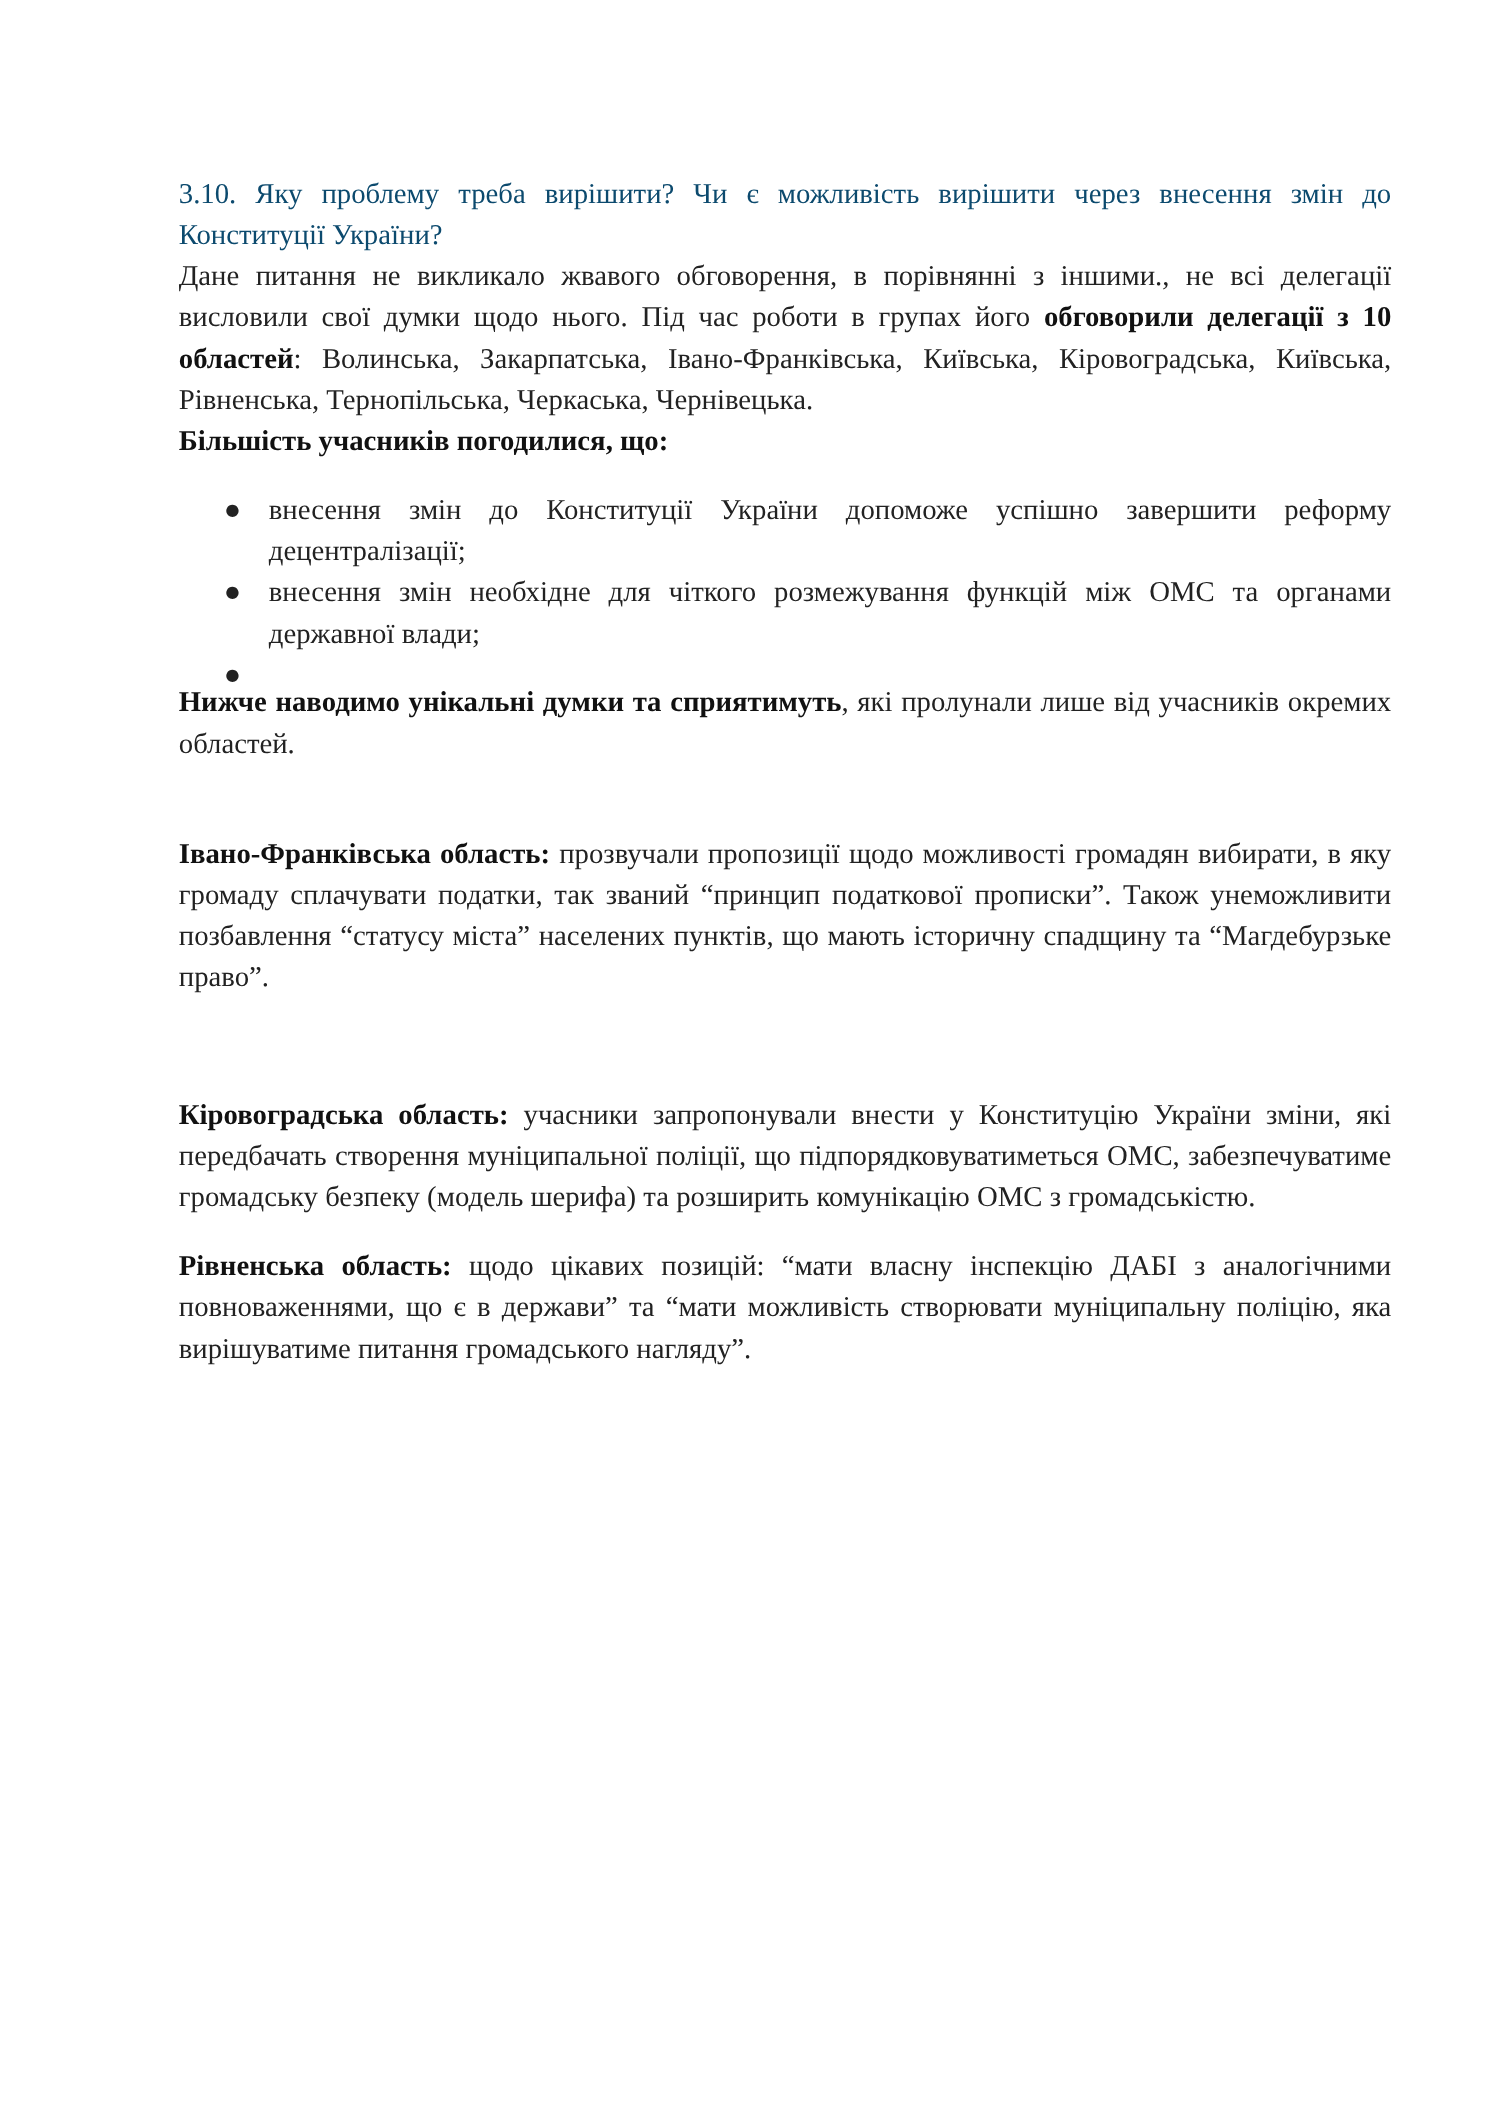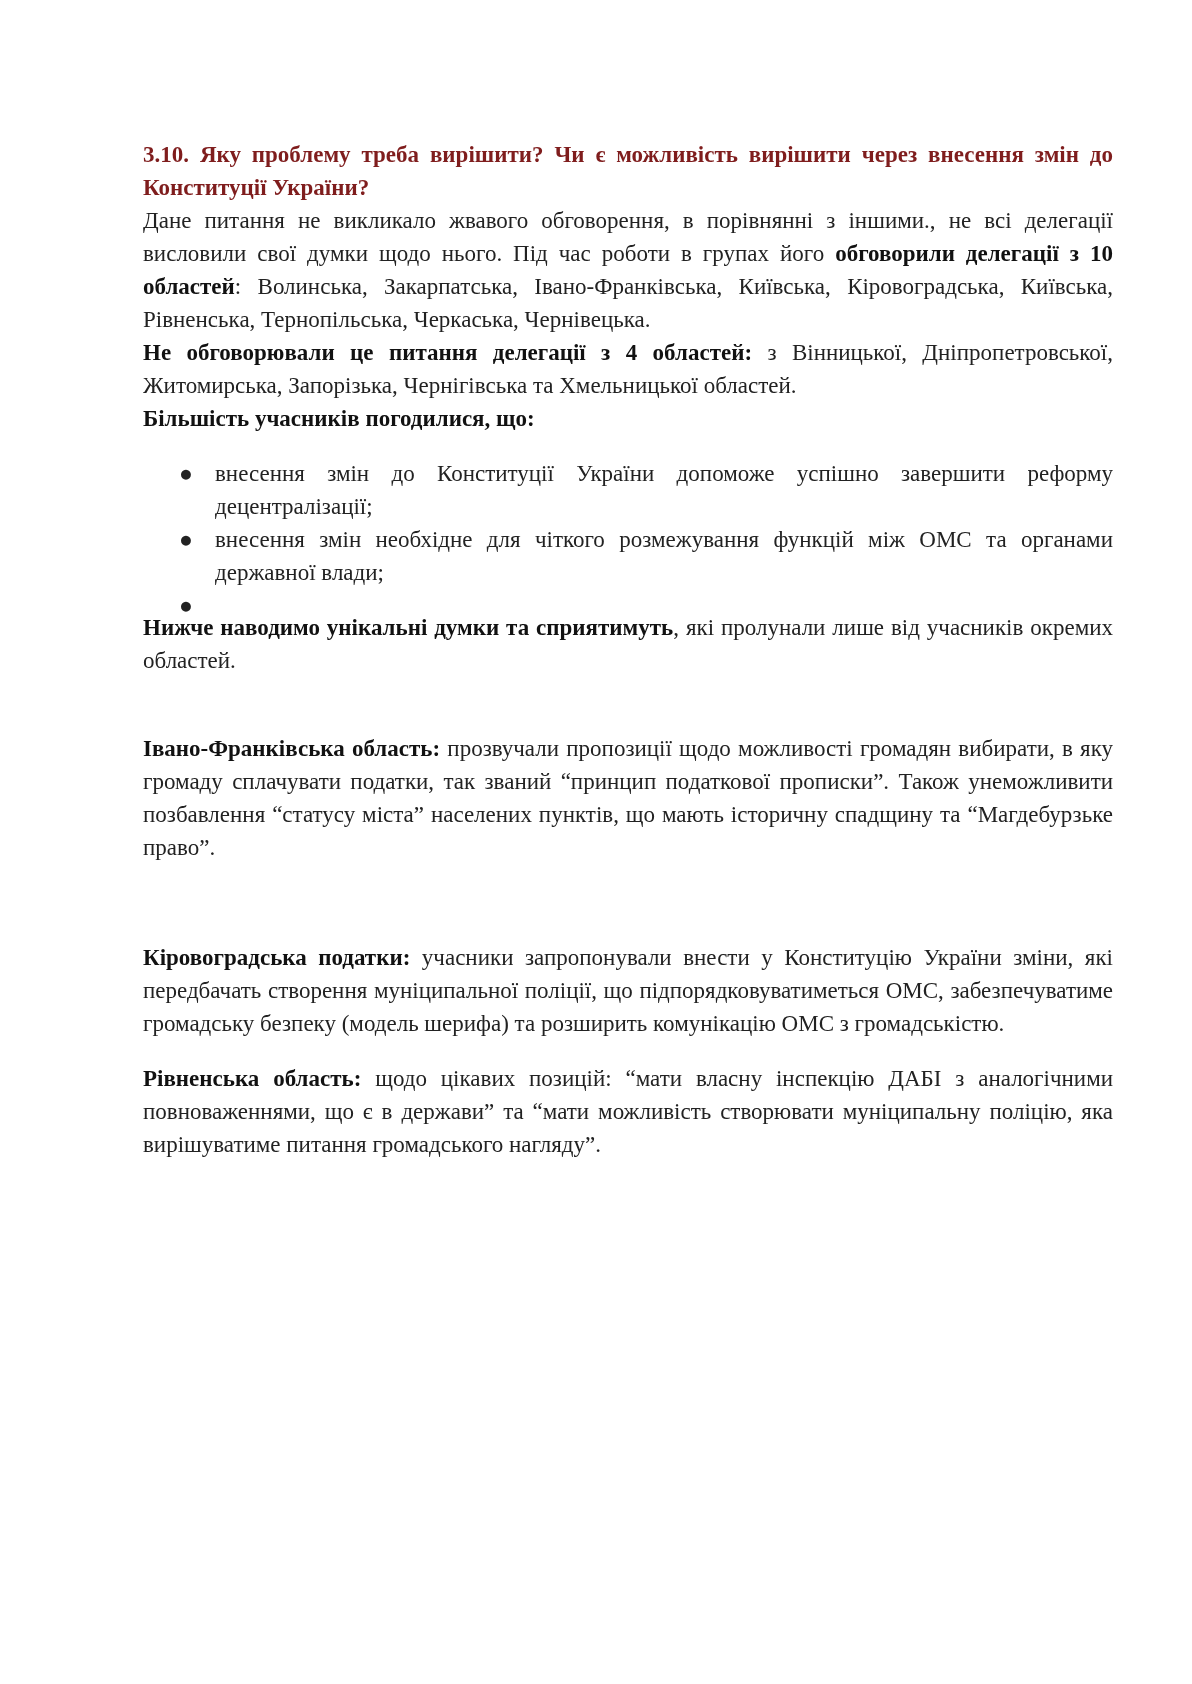--- a/index.html
+++ b/index.html
@@ -5,36 +5,35 @@
   html, body { margin: 0; padding: 0; background: #ffffff; }
   body { width: 1192px; height: 1684px; position: relative; overflow: hidden; }
   .page {
     position: absolute; left: 143px; top: 138px; width: 970px;
     font-family: "Liberation Serif", "DejaVu Serif", serif;
     font-size: 23px; line-height: 33px; color: #222222;
     text-align: justify;
   }
   .page p { margin: 0; }
   b { font-weight: bold; color: #111111; }
-  .heading { font-weight: bold; color: #7f1d1d; }
+  .heading { font-weight: normal; color: #0c4a6e; }
   ul { margin: 22px 0 22px 0; padding-left: 72px; list-style: none; }
   ul li { position: relative; margin: 0; }
   ul li .bullet { position: absolute; left: -36px; top: 0; }
   .gap-s { height: 22px; }
   .gap-l { height: 33px; }
 </style>
 </head>
 <body>
 
 <div class="page">
   <p class="heading">3.10. Яку проблему треба вирішити? Чи є можливість вирішити через внесення змін до Конституції України?</p>
 
   <p><span>Дане питання не викликало жвавого обговорення, в порівнянні з іншими., не всі делегації висловили свої думки щодо нього. Під час роботи в групах його </span><b>обговорили делегації з 10 областей</b><span>: Волинська, Закарпатська, Івано-Франківська, Київська, Кіровоградська, Київська, Рівненська, Тернопільська, Черкаська, Чернівецька.</span></p>
 
-  <p><b>Не обговорювали це питання делегації з 4 областей:</b><span> з Вінницької, Дніпропетровської, Житомирська, Запорізька, Чернігівська та Хмельницької областей.</span></p>
 
   <p><b>Більшість учасників погодилися, що:</b></p>
 
   <ul>
     <li><span class="bullet">●</span><span>внесення змін до Конституції України допоможе успішно завершити реформу децентралізації;</span></li>
     <li><span class="bullet">●</span><span>внесення змін необхідне для чіткого розмежування функцій між ОМС та органами державної влади;</span></li>
     <li><span class="bullet">●</span></li>
   </ul>
 
   <p><b>Нижче наводимо унікальні думки та сприятимуть</b><span>, які пролунали лише від учасників окремих областей.</span></p>
@@ -44,18 +43,18 @@
 
 
   <p><b>Івано-Франківська область:</b><span> прозвучали пропозиції щодо можливості громадян вибирати, в яку громаду сплачувати податки, так званий “принцип податкової прописки”. Також унеможливити позбавлення “статусу міста” населених пунктів, що мають історичну спадщину та “Магдебурзьке право”.</span></p>
 
   <div class="gap-s"></div>
 
 
   <div class="gap-l"></div>
   <div class="gap-s"></div>
 
-  <p><b>Кіровоградська податки:</b><span> учасники запропонували внести у Конституцію України зміни, які передбачать створення муніципальної поліції, що підпорядковуватиметься ОМС, забезпечуватиме громадську безпеку (модель шерифа) та розширить комунікацію ОМС з громадськістю.</span></p>
+  <p><b>Кіровоградська область:</b><span> учасники запропонували внести у Конституцію України зміни, які передбачать створення муніципальної поліції, що підпорядковуватиметься ОМС, забезпечуватиме громадську безпеку (модель шерифа) та розширить комунікацію ОМС з громадськістю.</span></p>
 
   <div class="gap-s"></div>
 
   <p><b>Рівненська область:</b><span> щодо цікавих позицій: “мати власну інспекцію ДАБІ з аналогічними повноваженнями, що є в держави” та “мати можливість створювати муніципальну поліцію, яка вирішуватиме питання громадського нагляду”.</span></p>
 </div>
 
 </body></html>

